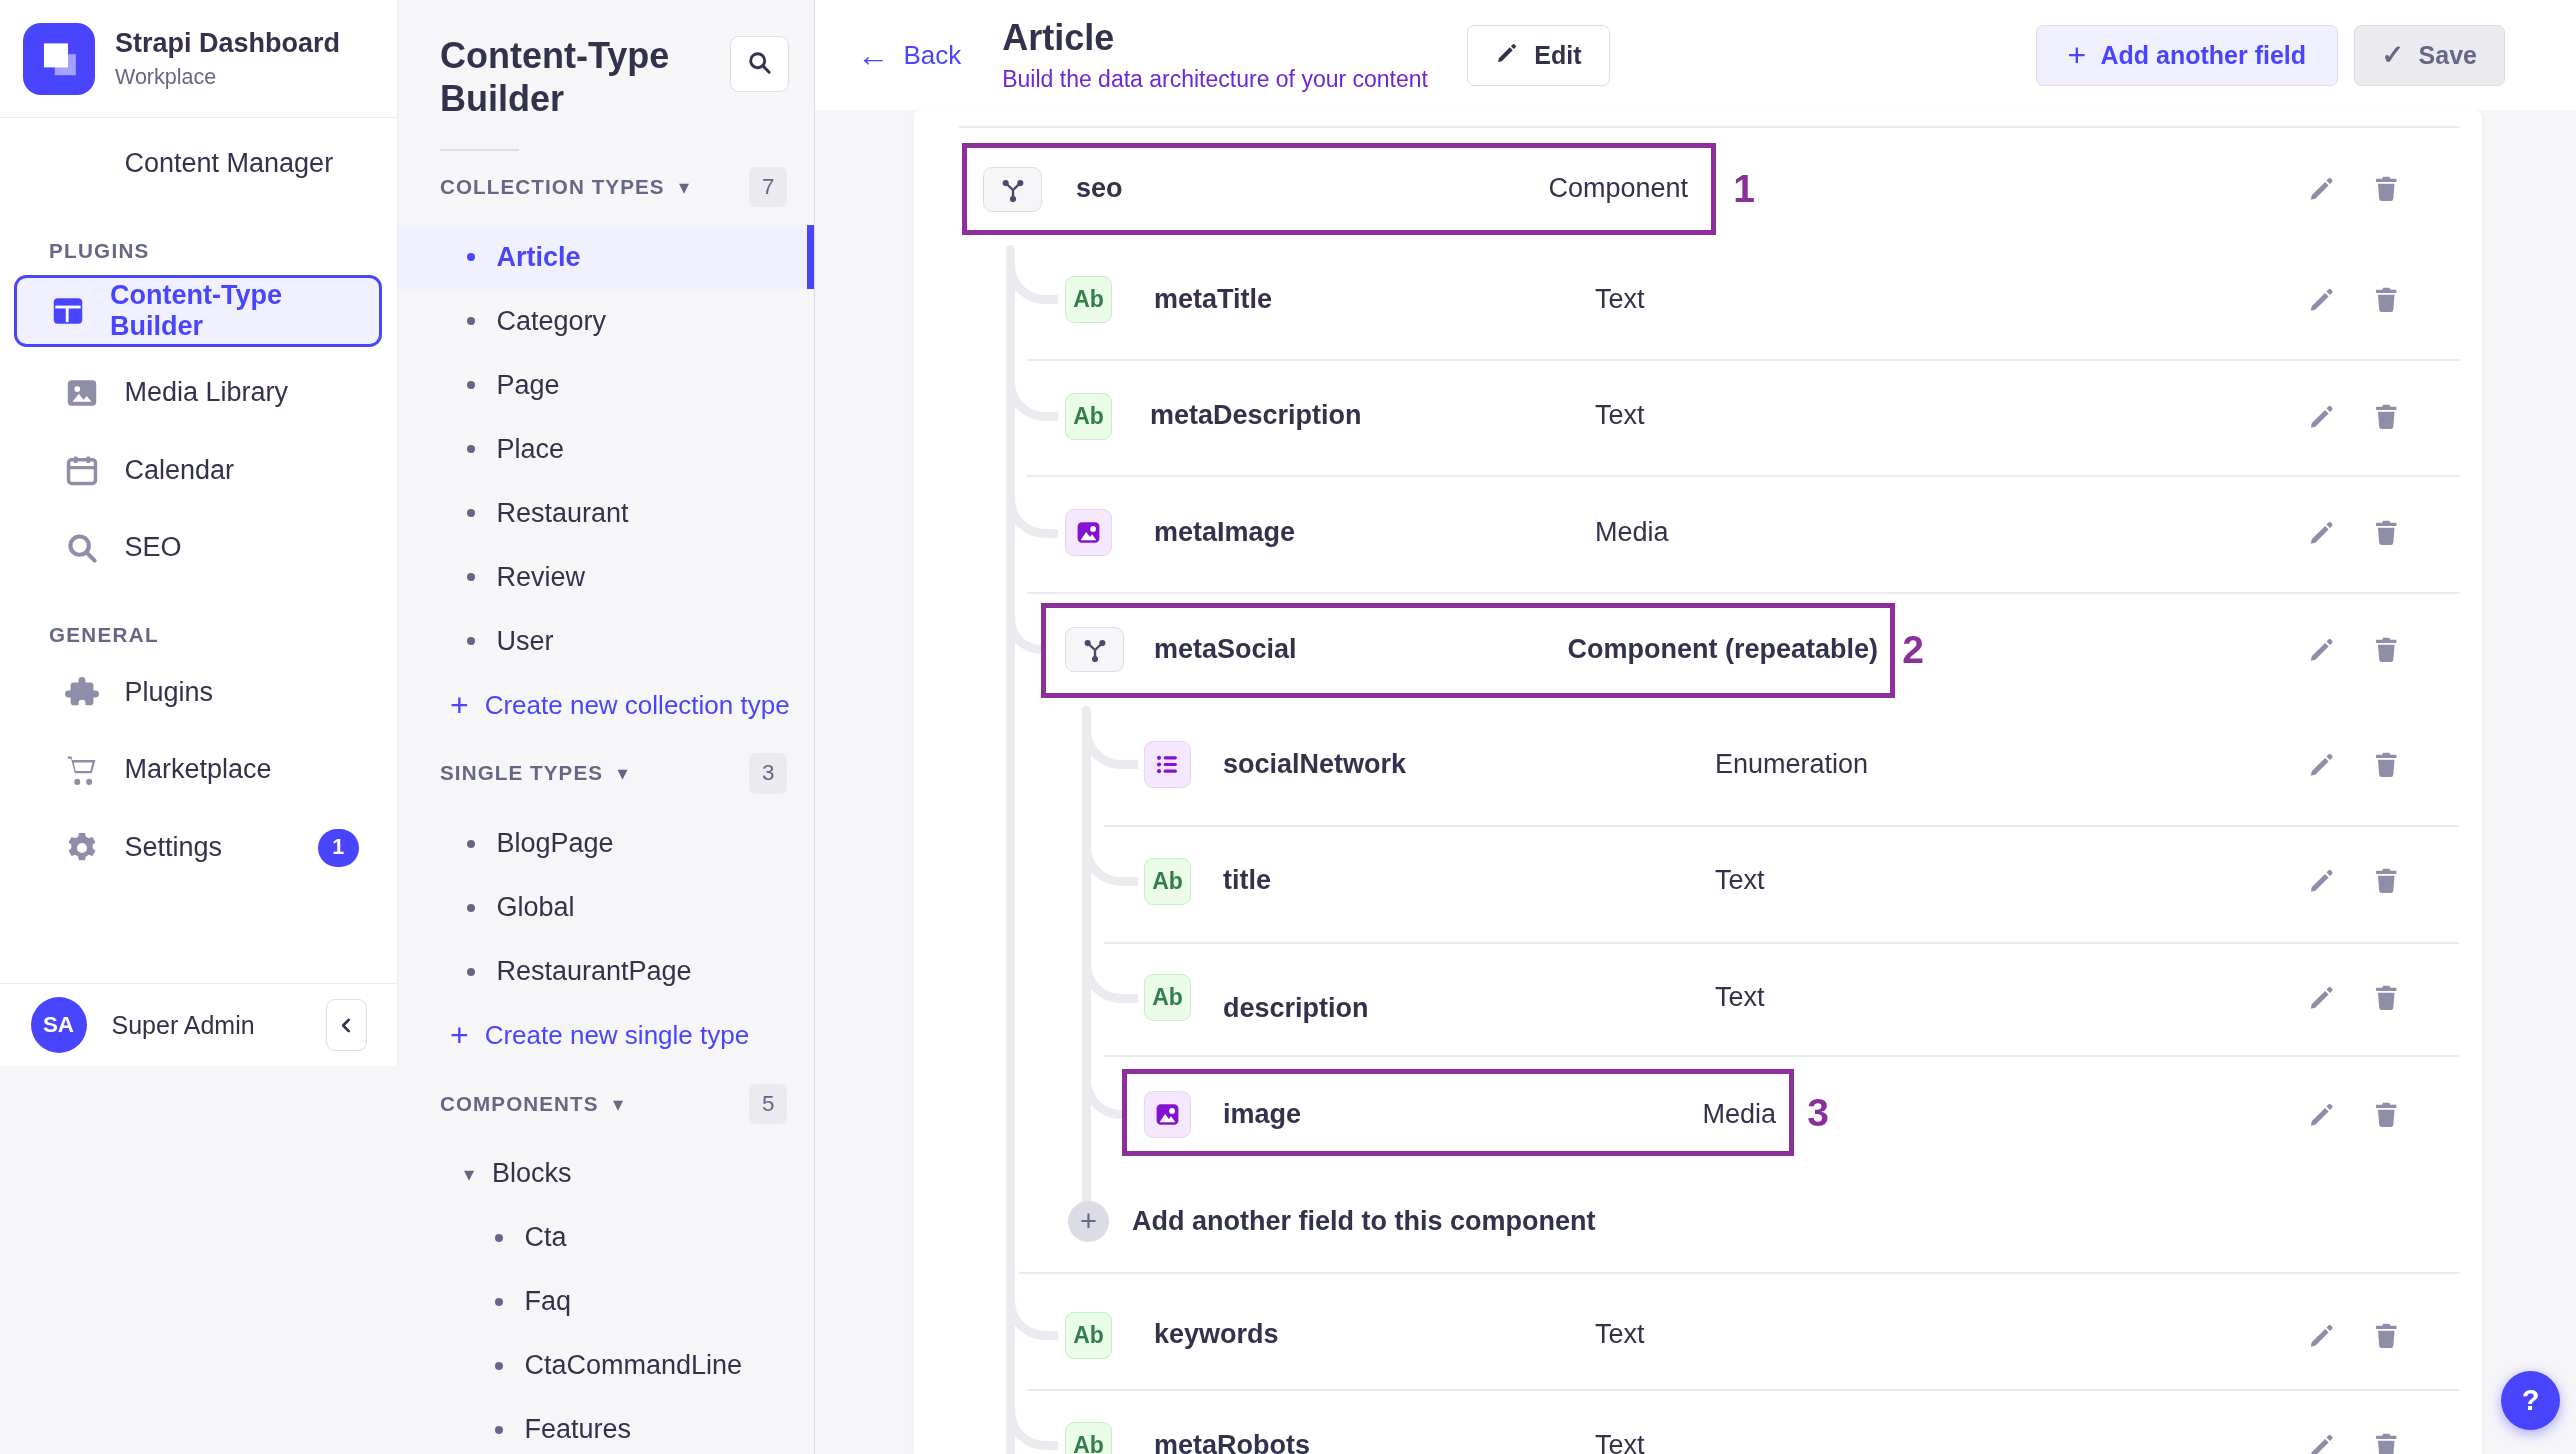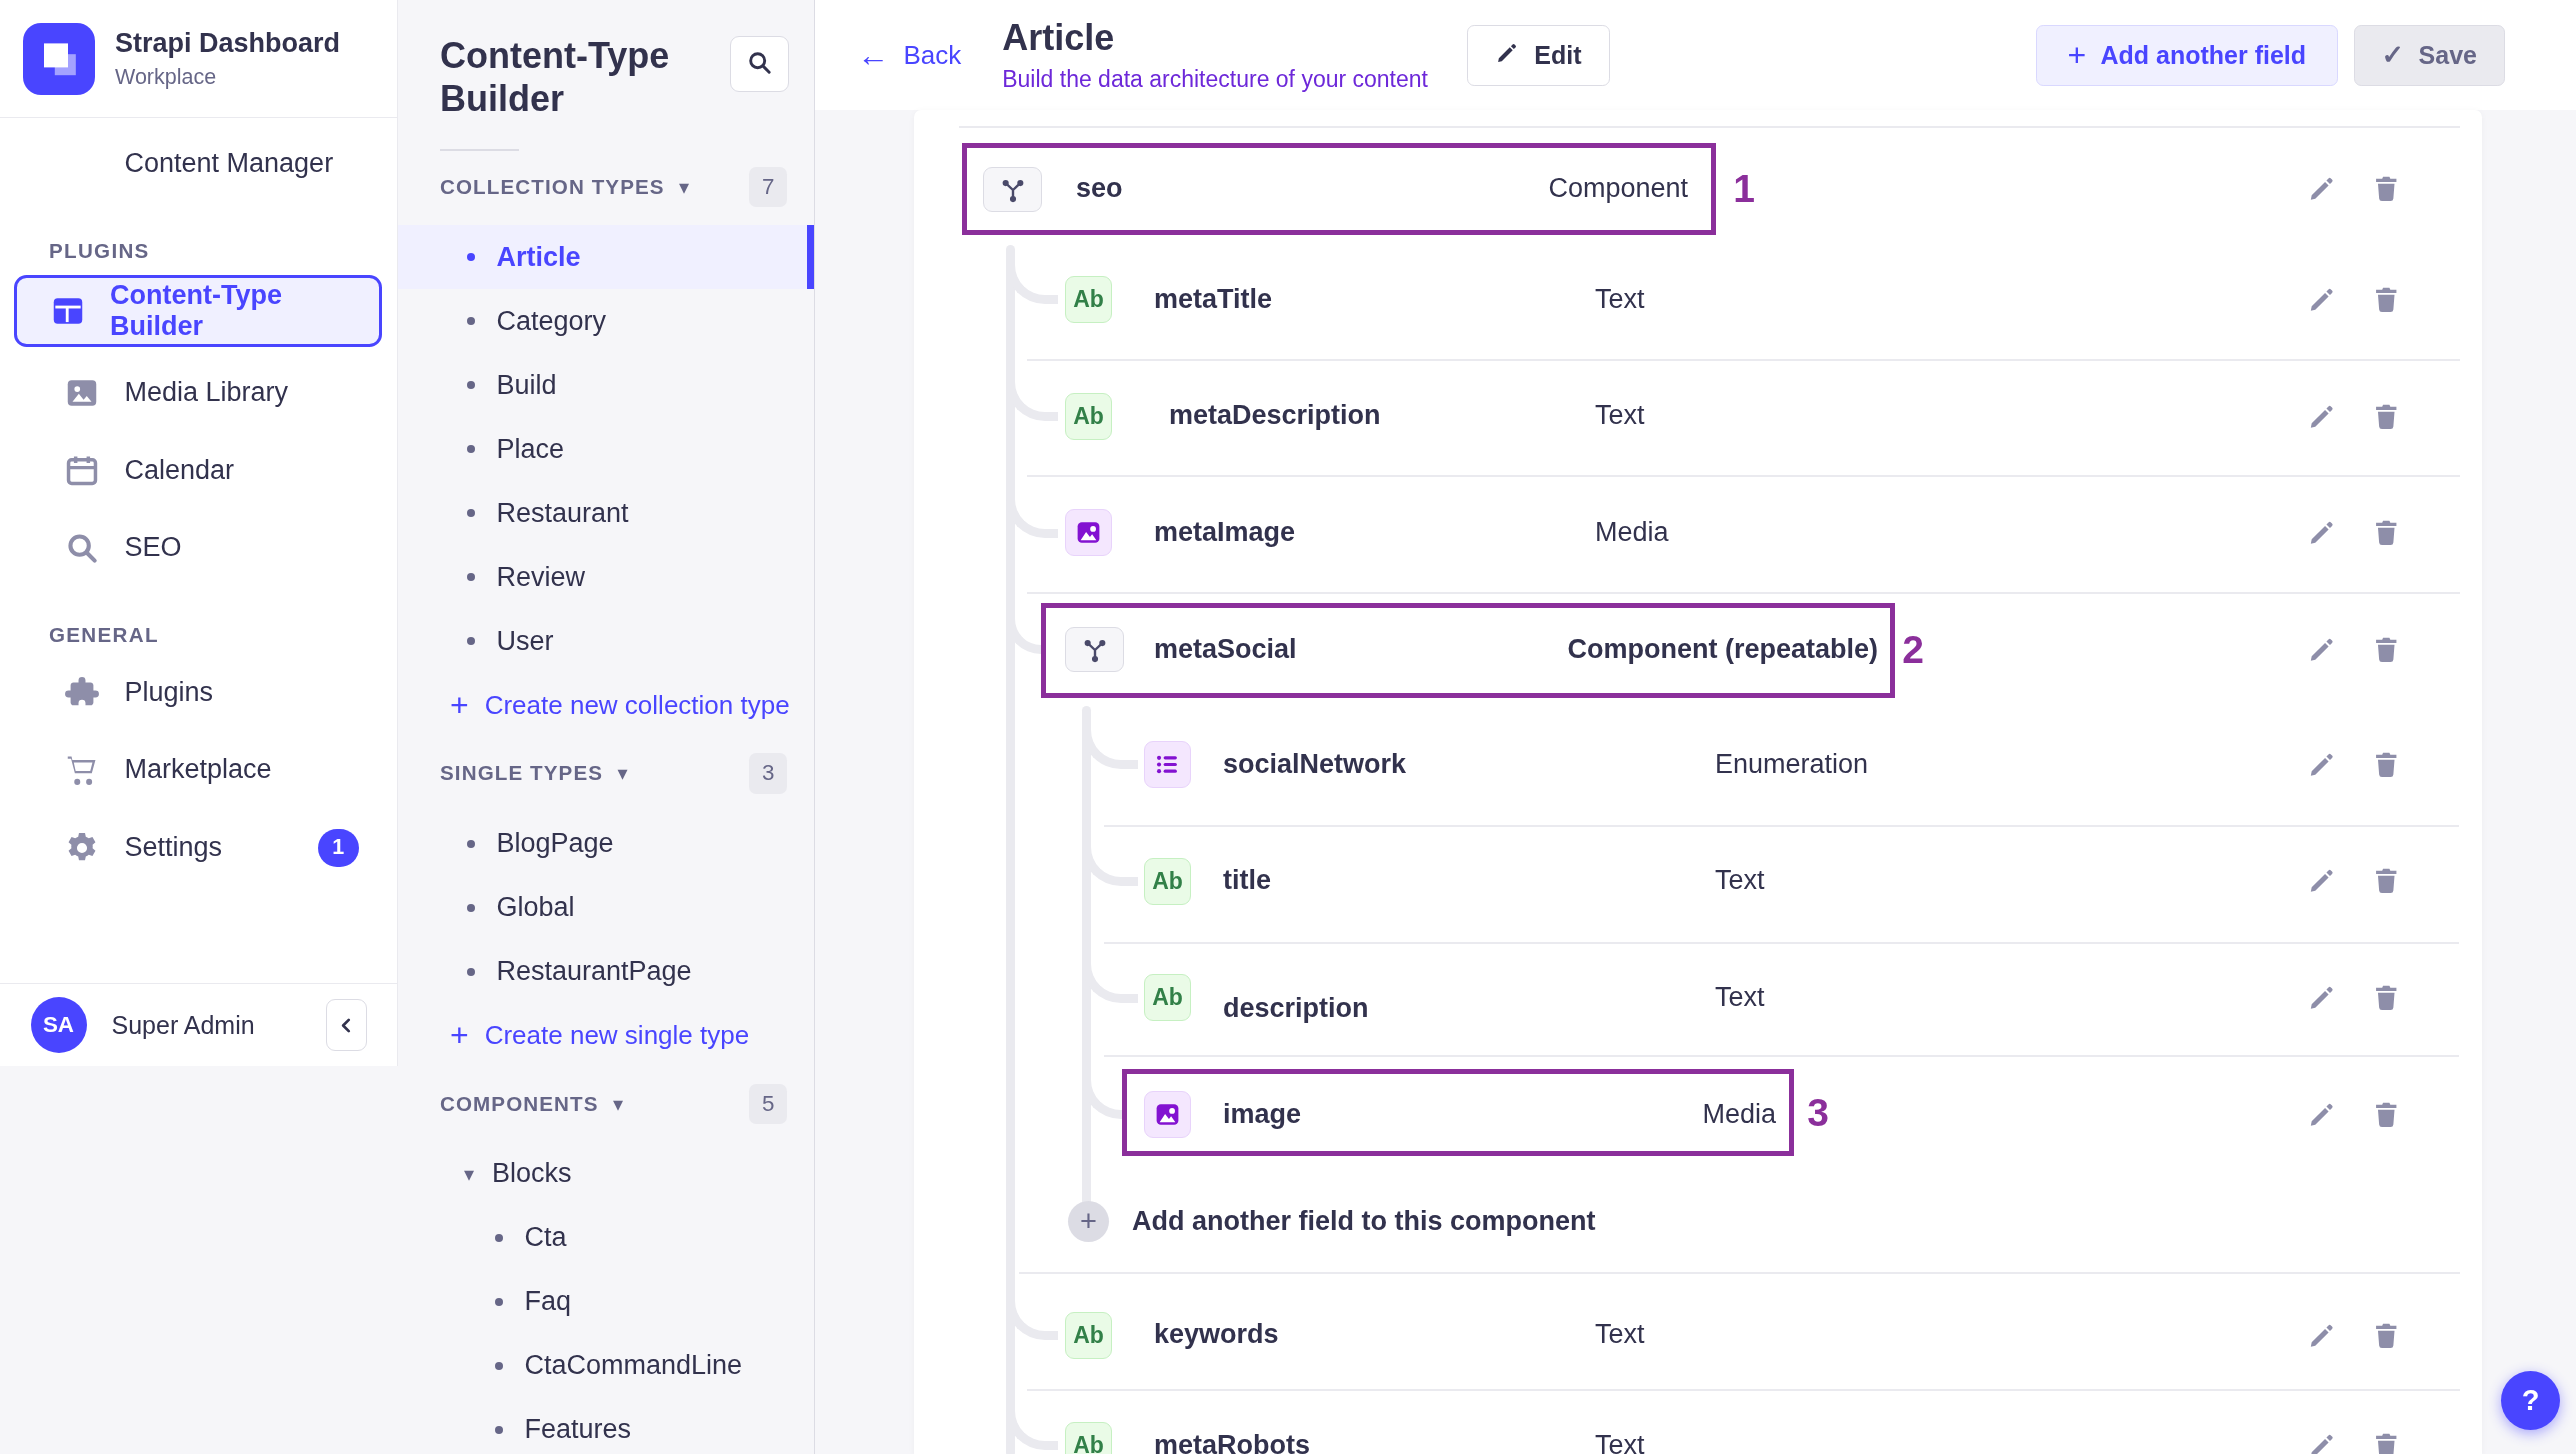--- a/index.html
+++ b/index.html
@@ -235,21 +235,21 @@
           <div class="subnav-item selected">
             <span class="bullet"></span>
             <span>Article</span>
           </div>
           <div class="subnav-item">
             <span class="bullet"></span>
             <span>Category</span>
           </div>
           <div class="subnav-item">
             <span class="bullet"></span>
-            <span>Build</span>
+            <span>Page</span>
           </div>
           <div class="subnav-item">
             <span class="bullet"></span>
             <span>Place</span>
           </div>
           <div class="subnav-item">
             <span class="bullet"></span>
             <span>Restaurant</span>
           </div>
           <div class="subnav-item">
@@ -399,21 +399,21 @@
           <svg viewBox="0 0 24 24" width="30.5" height="30.5">
             <path fill="#8e8ea9" d="M3.7 17.5 L3 21 l3.5-.7 L17 9.8 14.2 7 Z M15.3 5.9 l2.8 2.8 1.6-1.6 a1.3 1.3 0 0 0 0-1.9 l-.9-.9 a1.3 1.3 0 0 0-1.9 0 Z"></path>
           </svg>
         </button>
         <button class="ficon-btn" style="left: 1451px; top: 168px;">
           <svg viewBox="0 0 24 24" width="30.5" height="30.5">
             <path fill="#8e8ea9" d="M9.5 3h5l.7 1.5H20V7H4V4.5h4.8ZM5.5 8.5h13L17.6 20a2.2 2.2 0 0 1-2.2 2H8.6a2.2 2.2 0 0 1-2.2-2Z"></path>
           </svg>
         </button>
         <div class="fbadge badge-text" style="left: 151px; top: 283px;">Ab</div>
-        <div class="fname" style="left: 255px; top: 286px; text-align: center;">metaDescription</div>
+        <div class="fname" style="left: 236px; top: 286px; text-align: center;">metaDescription</div>
         <div class="ftype" style="left: 681px; top: 286px;">Text</div>
         <button class="ficon-btn" style="left: 1387px; top: 285px;">
           <svg viewBox="0 0 24 24" width="30.5" height="30.5">
             <path fill="#8e8ea9" d="M3.7 17.5 L3 21 l3.5-.7 L17 9.8 14.2 7 Z M15.3 5.9 l2.8 2.8 1.6-1.6 a1.3 1.3 0 0 0 0-1.9 l-.9-.9 a1.3 1.3 0 0 0-1.9 0 Z"></path>
           </svg>
         </button>
         <button class="ficon-btn" style="left: 1451px; top: 285px;">
           <svg viewBox="0 0 24 24" width="30.5" height="30.5">
             <path fill="#8e8ea9" d="M9.5 3h5l.7 1.5H20V7H4V4.5h4.8ZM5.5 8.5h13L17.6 20a2.2 2.2 0 0 1-2.2 2H8.6a2.2 2.2 0 0 1-2.2-2Z"></path>
           </svg>

